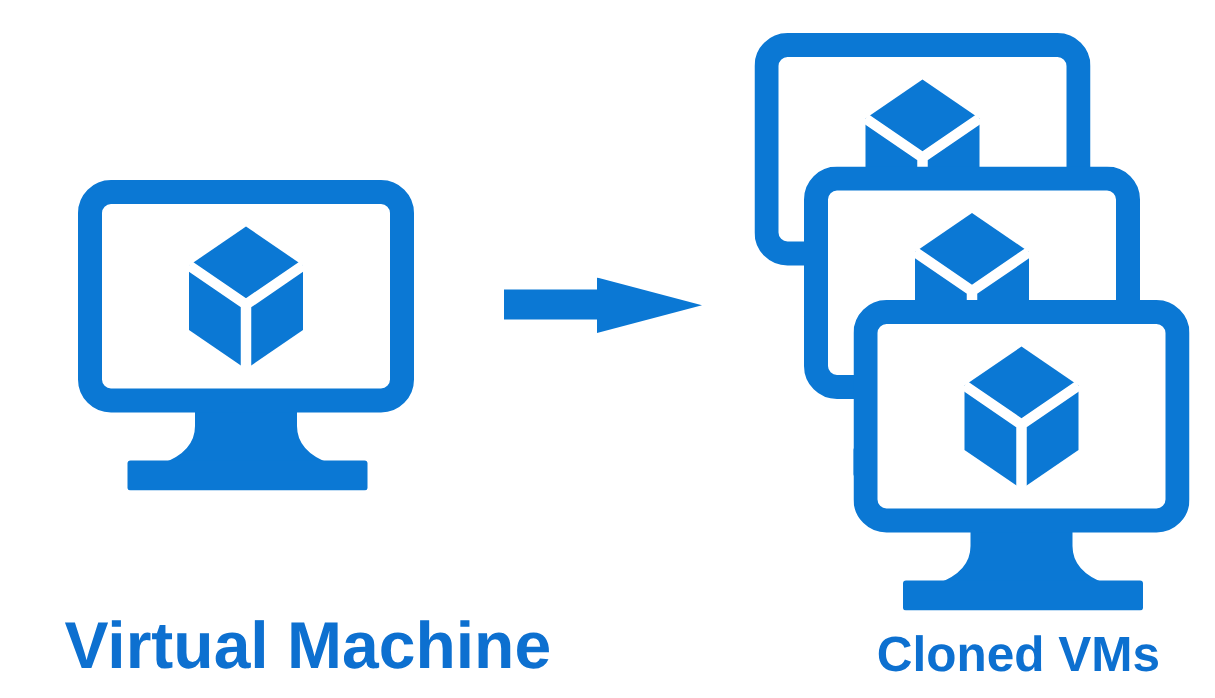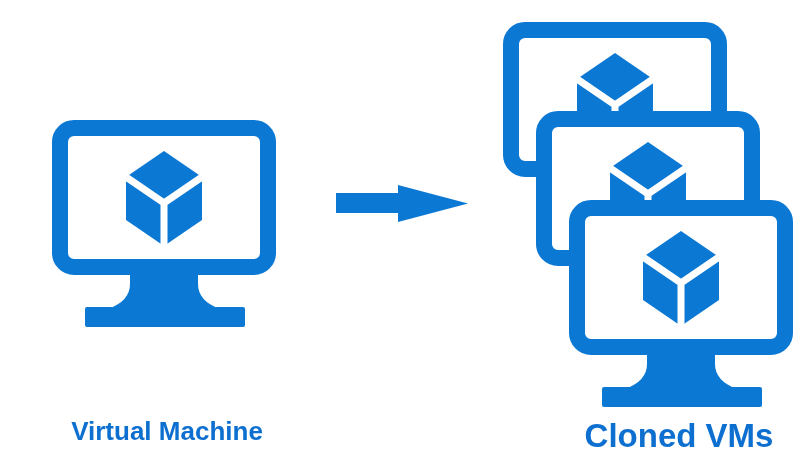--- a/index.html
+++ b/index.html
@@ -32,21 +32,21 @@
   .clone-2 { left: 33px; top: 89px;  }
   .clone-3 { left: 66px; top: 178px; }
 
   .diagram-label {
     position: absolute;
     color: var(--label-color);
     font-weight: bold;
     text-align: center;
     white-space: nowrap;
   }
-  .label-source { left: 27px;  top: 414px; width: 280px; font-size: 26px; line-height: 34px; }
+  .label-source { left: 43px;  top: 414px; width: 280px; font-size: 44px; line-height: 34px; }
   .label-target { left: 539px; top: 419px; width: 280px; font-size: 33px; line-height: 33px; }
 
   .svg-defs { position: absolute; width: 0; height: 0; overflow: hidden; }
 </style>
 </head>
 <body style="background: rgb(255, 255, 255);">
 
 <svg class="svg-defs" aria-hidden="true">
   <defs>
     <symbol id="vm-monitor" viewBox="0 0 224 207">

